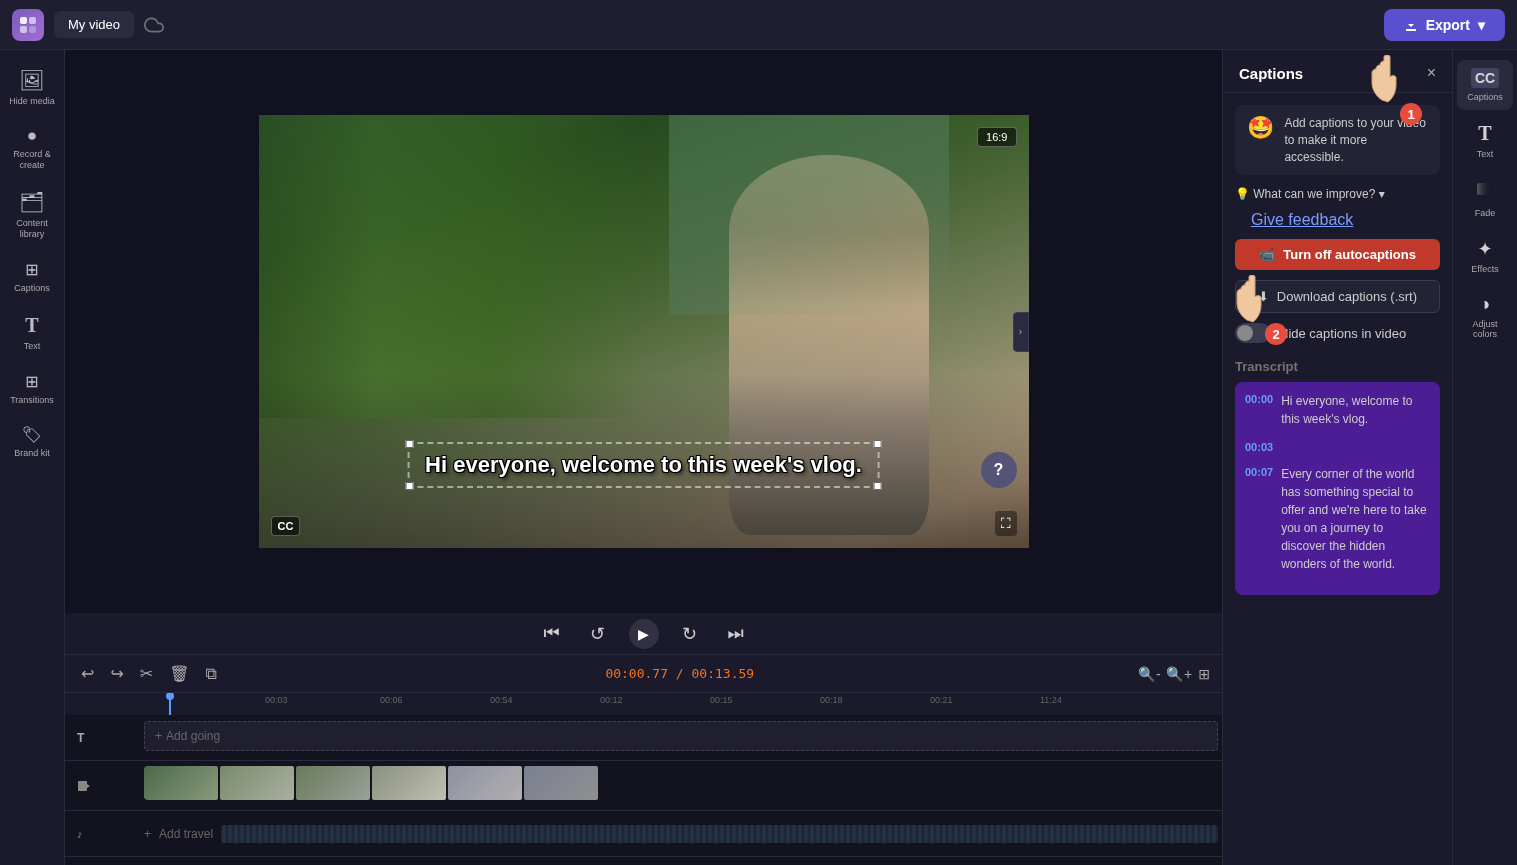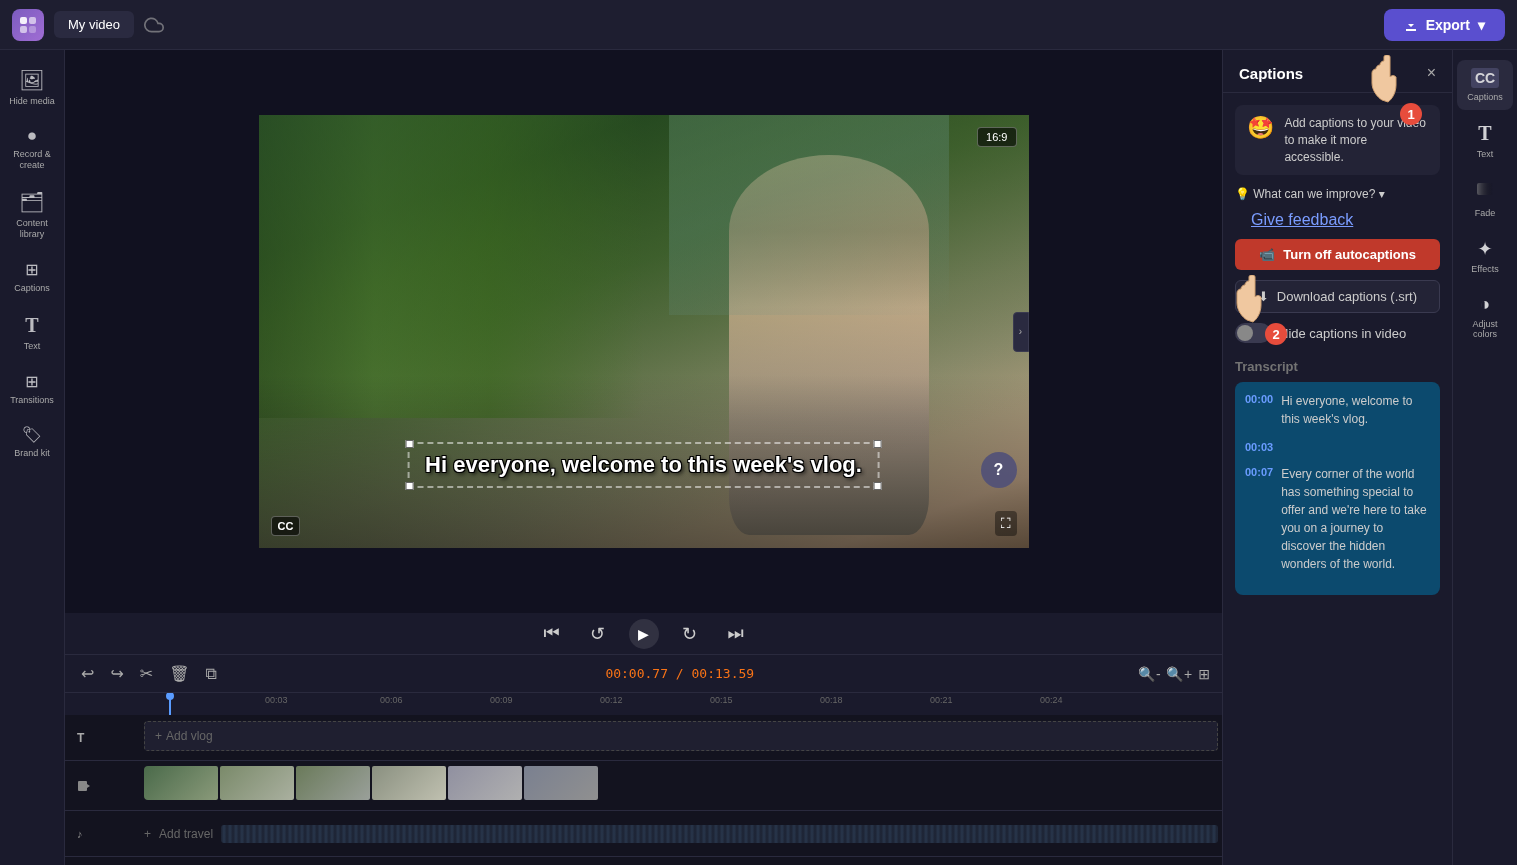--- a/index.html
+++ b/index.html
@@ -548,21 +548,21 @@
       flex-shrink: 0;
       min-width: 28px;
       margin-top: 1px;
     }
     .transcript-text {
       font-size: 12px;
       color: #ccc;
       line-height: 1.5;
     }
     .transcript-box {
-      background: #0c4a6e;
+      background: #4c1d95;
       border-radius: 8px;
       padding: 10px;
     }
 
     
     .far-right-bar {
       width: 65px;
       background: #1a1a2c;
       display: flex;
       flex-direction: column;
@@ -748,38 +748,38 @@
         </div>
       </div>
 
       <div class="timeline-ruler" style="position:relative;">
         <div style="position:absolute;left:104px;top:0;width:2px;height:100%;background:#5a9cff;z-index:10;">
           <div style="width:8px;height:8px;background:#5a9cff;border-radius:50%;position:absolute;top:-1px;left:-3px;"></div>
         </div>
         <span class="ruler-mark" style="left:104px;color:#5a9cff;">|</span>
         <span class="ruler-mark" style="left:200px;">00:03</span>
         <span class="ruler-mark" style="left:315px;">00:06</span>
-        <span class="ruler-mark" style="left:425px;">00:09</span>
+        <span class="ruler-mark" style="left:425px;">00:54</span>
         <span class="ruler-mark" style="left:535px;">00:12</span>
         <span class="ruler-mark" style="left:645px;">00:15</span>
         <span class="ruler-mark" style="left:755px;">00:18</span>
         <span class="ruler-mark" style="left:865px;">00:21</span>
-        <span class="ruler-mark" style="left:975px;">00:24</span>
+        <span class="ruler-mark" style="left:975px;">11:24</span>
       </div>
 
       <div class="timeline-tracks">
 
         <div class="track-row">
           <div class="track-label">
             <span style="font-size:12px;font-weight:700;color:#aaa;">T</span>
           </div>
           <div class="track-content">
             <div class="text-track-add">
               <span>+</span>
-              <span>Add vlog</span>
+              <span>Add going</span>
             </div>
           </div>
         </div>
 
         <div class="track-row" style="height:50px;">
           <div class="track-label">
             <svg width="14" height="14" viewBox="0 0 14 14" fill="#888">
                 <rect x="1" y="2" width="9" height="10" rx="1"></rect>
                 <polygon points="10,5 13,7 10,9"></polygon>
               </svg>

